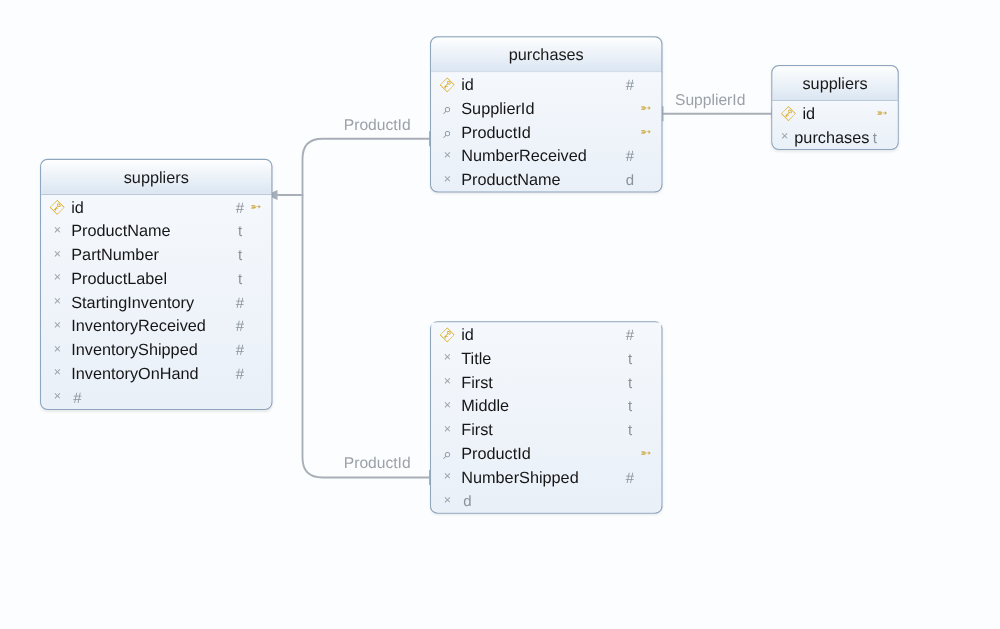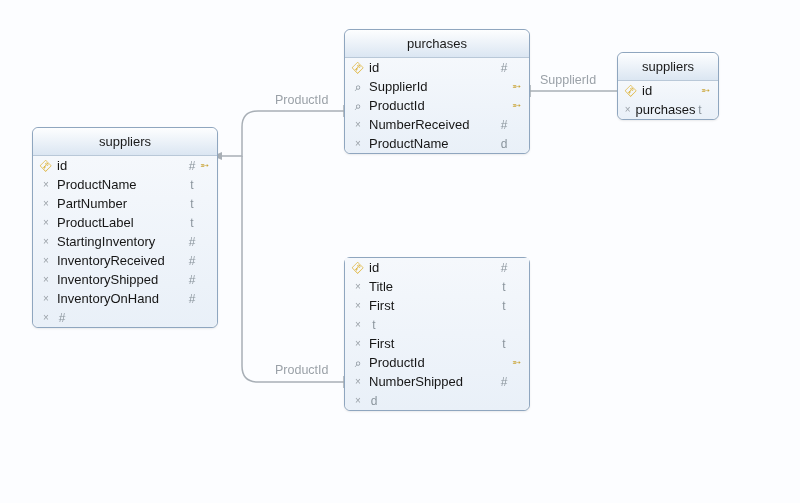--- a/index.html
+++ b/index.html
@@ -219,20 +219,21 @@
             <span class="ast">×</span>
           </span>
           <span class="nm">First</span>
           <span class="ty">t</span>
           <span class="lk"></span>
         </div>
     <div class="row">
           <span class="ic">
             <span class="ast">×</span>
           </span>
+          <span class="nm">Middle</span>
           <span class="ty">t</span>
           <span class="lk"></span>
         </div>
     <div class="row">
           <span class="ic">
             <span class="ast">×</span>
           </span>
           <span class="nm">First</span>
           <span class="ty">t</span>
           <span class="lk"></span>

